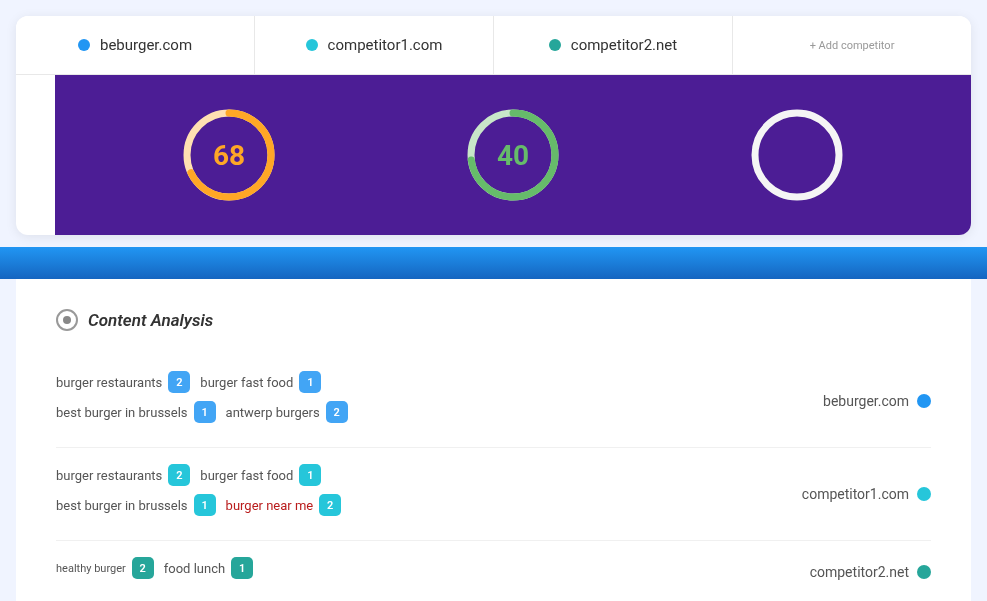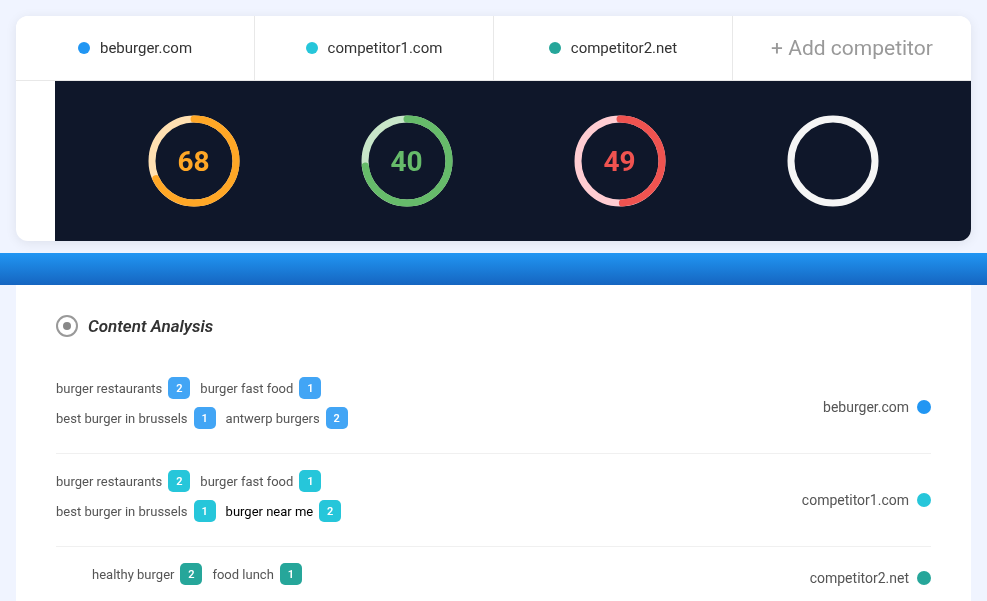--- a/index.html
+++ b/index.html
@@ -36,35 +36,35 @@
       cursor: pointer;
       border-right: 1px solid #e8e8e8;
       background: white;
       font-size: 15px;
       color: #333;
     }
 
     .tab:last-child {
       border-right: none;
       color: #999;
-      font-size: 21px;
+      font-size: 11px;
     }
 
     .tab-dot {
       width: 12px;
       height: 12px;
       border-radius: 50%;
       flex-shrink: 0;
     }
 
     
     .scores-section {
       display: flex;
       padding: 30px 32px;
-      background: #0f172a;
+      background: #4c1d95;
       border-bottom: none;
       margin-left: 39px;
     }
 
     .score-item {
       flex: 1;
       display: flex;
       align-items: center;
       justify-content: center;
     }
@@ -153,29 +153,20 @@
     <svg viewBox="0 0 100 100">
       <circle cx="50" cy="50" r="42" fill="none" stroke="#C8E6C9" stroke-width="7"></circle>
       <circle cx="50" cy="50" r="42" fill="none" stroke="#66BB6A" stroke-width="7" stroke-dasharray="263.89378290154264" stroke-dashoffset="71.25132138341651" stroke-linecap="round"></circle>
     </svg>
     <div class="score-text" style="color:#66BB6A">40</div>
   </div>
       </div>
       <div class="score-item">
         <div class="circle-score">
     <svg viewBox="0 0 100 100">
-      <circle cx="50" cy="50" r="42" fill="none" stroke="#FFCDD2" stroke-width="7"></circle>
-      <circle cx="50" cy="50" r="42" fill="none" stroke="#EF5350" stroke-width="7" stroke-dasharray="263.89378290154264" stroke-dashoffset="134.58582927978674" stroke-linecap="round"></circle>
-    </svg>
-    <div class="score-text" style="color:#EF5350">49</div>
-  </div>
-      </div>
-      <div class="score-item">
-        <div class="circle-score">
-    <svg viewBox="0 0 100 100">
       <circle cx="50" cy="50" r="42" fill="none" stroke="#F5F5F5" stroke-width="7"></circle>
       <circle cx="50" cy="50" r="42" fill="none" stroke="#E0E0E0" stroke-width="7" stroke-dasharray="263.89378290154264" stroke-dashoffset="263.89378290154264" stroke-linecap="round"></circle>
     </svg>
     
   </div>
       </div>
     </div>
 </div>
 
 <div class="wave-divider"></div>
@@ -227,35 +218,35 @@
               <span style="font-size: 13px; color: rgb(85, 85, 85);">burger fast food</span>
               <div style="width: 22px; height: 22px; border-radius: 5px; background: rgb(38, 198, 218); display: flex; align-items: center; justify-content: center; font-size: 11px; font-weight: 600; color: white;">1</div>
             </div>
           </div>
           <div style="display: flex; align-items: center; gap: 10px; margin-bottom: 8px; flex-wrap: wrap;">
             <div style="display: flex; align-items: center; gap: 6px;">
               <span style="font-size: 13px; color: rgb(85, 85, 85);">best burger in brussels</span>
               <div style="width: 22px; height: 22px; border-radius: 5px; background: rgb(38, 198, 218); display: flex; align-items: center; justify-content: center; font-size: 11px; font-weight: 600; color: white;">1</div>
             </div>
             <div style="display: flex; align-items: center; gap: 6px;">
-              <span style="font-size: 13px; color: #000000;">burger near me</span>
+              <span style="font-size: 13px; color: #b91c1c;">burger near me</span>
               <div style="width: 22px; height: 22px; border-radius: 5px; background: rgb(38, 198, 218); display: flex; align-items: center; justify-content: center; font-size: 11px; font-weight: 600; color: white;">2</div>
             </div>
           </div>
         </div>
         <div style="display: flex; align-items: center; gap: 8px; min-width: 200px; justify-content: flex-end; font-size: 14px; color: rgb(85, 85, 85);">
           <span>competitor1.com</span>
           <div style="width: 14px; height: 14px; border-radius: 50%; background: rgb(38, 198, 218); flex-shrink: 0;"></div>
         </div>
       </div>
       <div style="display: flex; align-items: center; padding: 16px 0px; border-bottom: 1px solid rgb(240, 240, 240);">
         <div style="flex: 1 1 0%;">
           <div style="display: flex; align-items: center; gap: 10px; margin-bottom: 8px; flex-wrap: wrap;">
             <div style="display: flex; align-items: center; gap: 6px;">
-              <span style="font-size: 13px; color: rgb(85, 85, 85); margin-left: 36px;">healthy burger</span>
+              <span style="font-size: 11px; color: rgb(85, 85, 85);">healthy burger</span>
               <div style="width: 22px; height: 22px; border-radius: 5px; background: rgb(38, 166, 154); display: flex; align-items: center; justify-content: center; font-size: 11px; font-weight: 600; color: white;">2</div>
             </div>
             <div style="display: flex; align-items: center; gap: 6px;">
               <span style="font-size: 13px; color: rgb(85, 85, 85);">food lunch</span>
               <div style="width: 22px; height: 22px; border-radius: 5px; background: rgb(38, 166, 154); display: flex; align-items: center; justify-content: center; font-size: 11px; font-weight: 600; color: white;">1</div>
             </div>
           </div>
         </div>
         <div style="display: flex; align-items: center; gap: 8px; min-width: 200px; justify-content: flex-end; font-size: 14px; color: rgb(85, 85, 85);">
           <span>competitor2.net</span>

